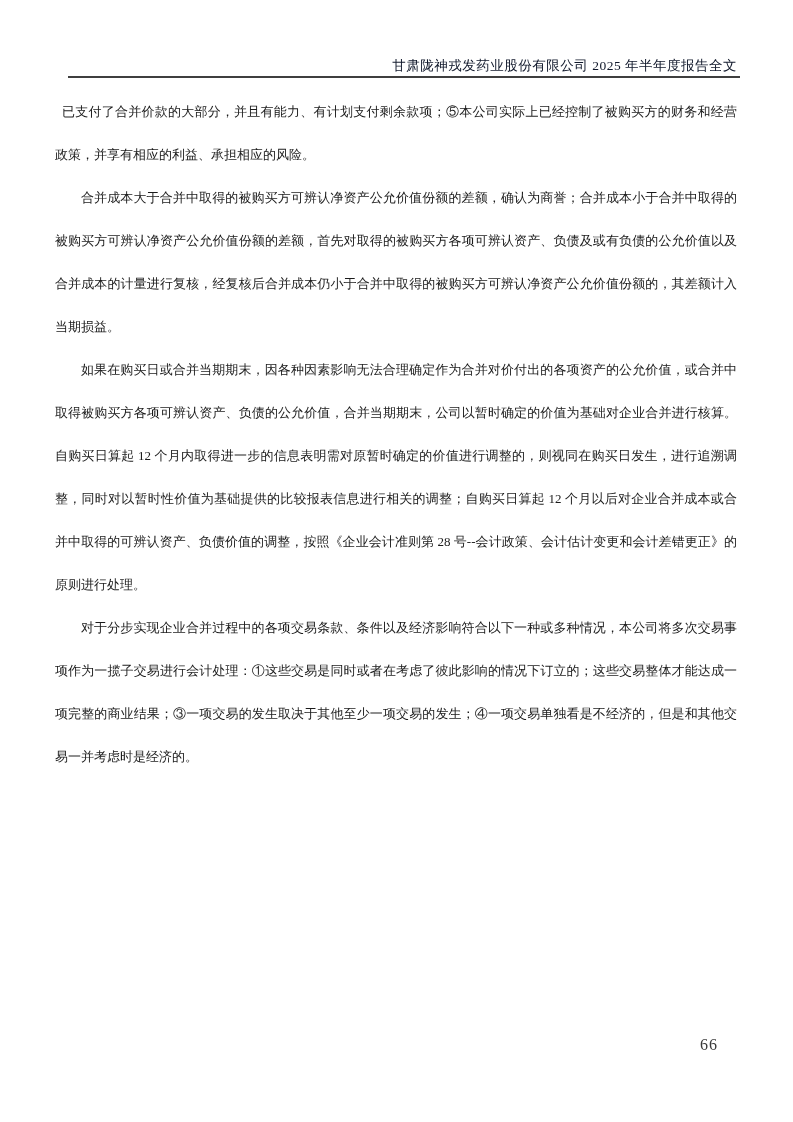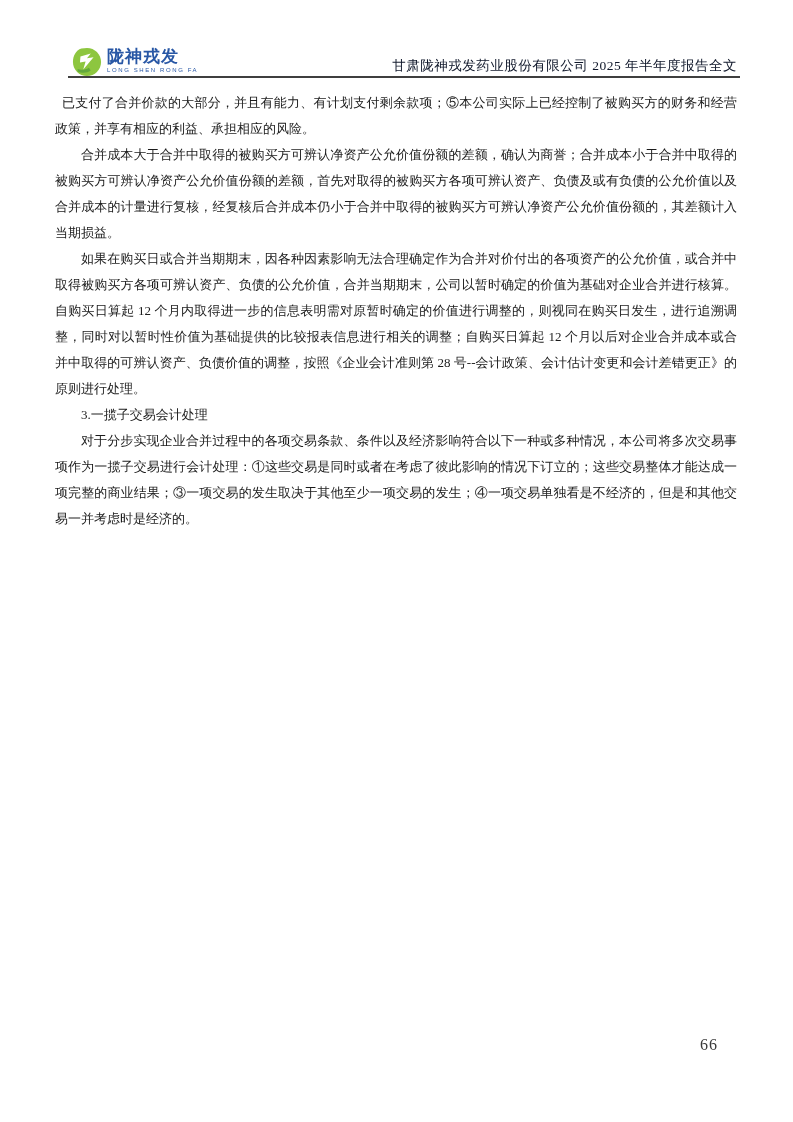--- a/index.html
+++ b/index.html
@@ -33,54 +33,42 @@
     font-size:13.5px;color:#0f172a;letter-spacing:0.5px;
     white-space:nowrap;
   }
   .header-divider{
     position:absolute;left:68px;top:76px;
     width:672px;height:2px;background:#3f3f3f;
   }
   
   .doc{
     position:absolute;left:55px;top:90px;width:682px;
-    font-size:13px;line-height:26px;color:#1b1b1b;
+    font-size:13px;line-height:43px;color:#1b1b1b;
     text-align:justify;
   }
   .doc p{margin:0;text-indent:2em;}
   .doc p.cont{text-indent:7px;}
   
   .page-number{
     position:absolute;left:700px;top:1036px;
     font-size:16px;color:#3a3a3a;letter-spacing:1px;
   }
 </style>
 </head>
 <body>
 
 <div class="page">
 
-  <div class="logo-group">
-    <svg class="logo-icon" viewBox="0 0 32 32" xmlns="http://www.w3.org/2000/svg" aria-hidden="true">
-      <path d="M16 1 C24.3 1 31 7.7 31 16 C31 24.3 24.3 31 16 31 C7.7 31 1 24.3 1 16 C1 9.5 4 3.5 10 1.6 Z" fill="#8dc63f"></path>
-      <path d="M6 26 C10 28 16 28 20 25 L18 22 C14 24.5 9.5 24.8 6 23.5 Z" fill="#3f8f3a" opacity="0.55"></path>
-      <path d="M9 10 L20 7 L16 12 L23 11 L12 24 L14.5 15.5 L8.5 16.5 Z" fill="#ffffff"></path>
-    </svg>
-    <div class="logo-text">
-      <span class="brand-cn">陇神戎发</span>
-      <span class="brand-en">LONG SHEN RONG FA</span>
-    </div>
-  </div>
 
   <div class="header-title">甘肃陇神戎发药业股份有限公司 2025 年半年度报告全文</div>
   <div class="header-divider"></div>
 
   <div class="doc">
     <p class="cont">已支付了合并价款的大部分，并且有能力、有计划支付剩余款项；⑤本公司实际上已经控制了被购买方的财务和经营政策，并享有相应的利益、承担相应的风险。</p>
     <p>合并成本大于合并中取得的被购买方可辨认净资产公允价值份额的差额，确认为商誉；合并成本小于合并中取得的被购买方可辨认净资产公允价值份额的差额，首先对取得的被购买方各项可辨认资产、负债及或有负债的公允价值以及合并成本的计量进行复核，经复核后合并成本仍小于合并中取得的被购买方可辨认净资产公允价值份额的，其差额计入当期损益。</p>
     <p>如果在购买日或合并当期期末，因各种因素影响无法合理确定作为合并对价付出的各项资产的公允价值，或合并中取得被购买方各项可辨认资产、负债的公允价值，合并当期期末，公司以暂时确定的价值为基础对企业合并进行核算。自购买日算起 12 个月内取得进一步的信息表明需对原暂时确定的价值进行调整的，则视同在购买日发生，进行追溯调整，同时对以暂时性价值为基础提供的比较报表信息进行相关的调整；自购买日算起 12 个月以后对企业合并成本或合并中取得的可辨认资产、负债价值的调整，按照《企业会计准则第 28 号--会计政策、会计估计变更和会计差错更正》的原则进行处理。</p>
-    <p>3.一揽子交易会计处理</p>
     <p>对于分步实现企业合并过程中的各项交易条款、条件以及经济影响符合以下一种或多种情况，本公司将多次交易事项作为一揽子交易进行会计处理：①这些交易是同时或者在考虑了彼此影响的情况下订立的；这些交易整体才能达成一项完整的商业结果；③一项交易的发生取决于其他至少一项交易的发生；④一项交易单独看是不经济的，但是和其他交易一并考虑时是经济的。</p>
   </div>
 
   <div class="page-number">66</div>
 
 </div>
 
 </body></html>

